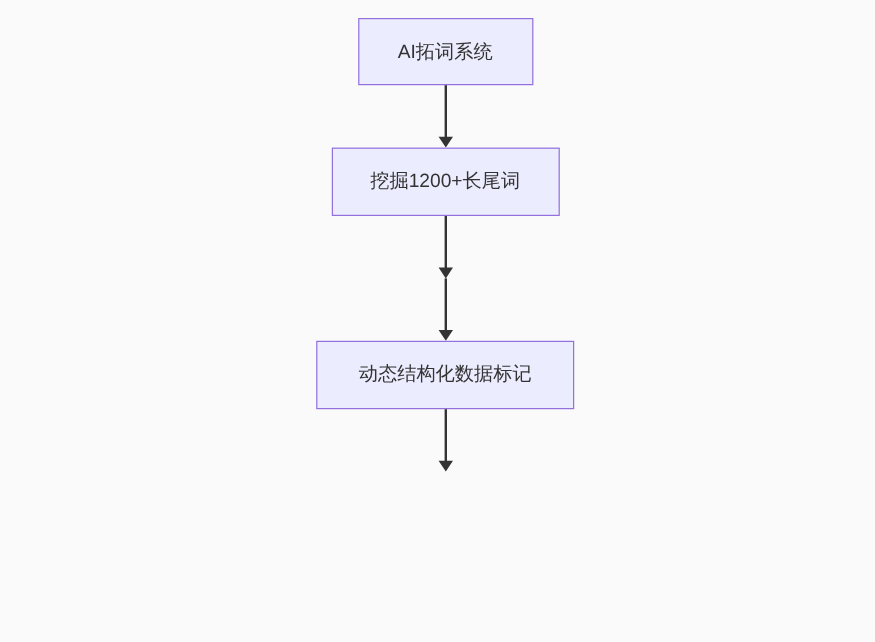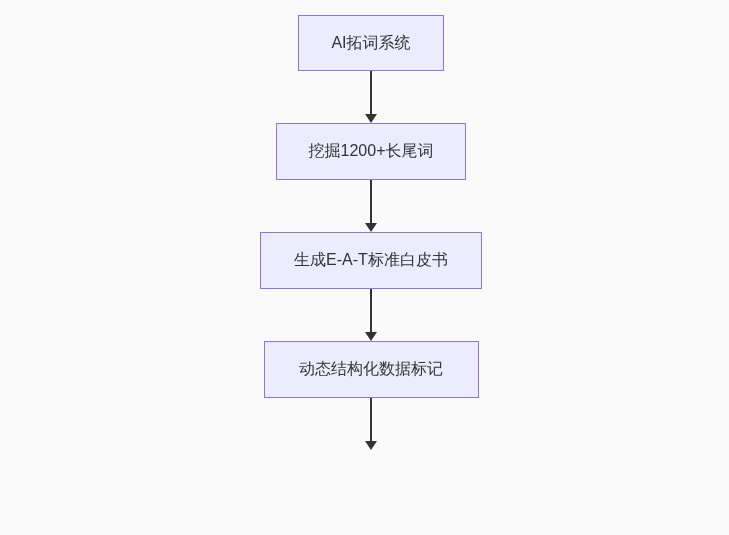--- a/index.html
+++ b/index.html
@@ -83,23 +83,20 @@
 
   <div class="node n2">
     <span>挖掘1200+长尾词</span>
   </div>
 
   <div class="edge">
     <div class="edge-line"></div>
     <div class="edge-head"></div>
   </div>
 
-  <div class="node n3">
-    <span>生成E-A-T标准白皮书</span>
-  </div>
 
   <div class="edge">
     <div class="edge-line"></div>
     <div class="edge-head"></div>
   </div>
 
   <div class="node n4">
     <span>动态结构化数据标记</span>
   </div>
 

